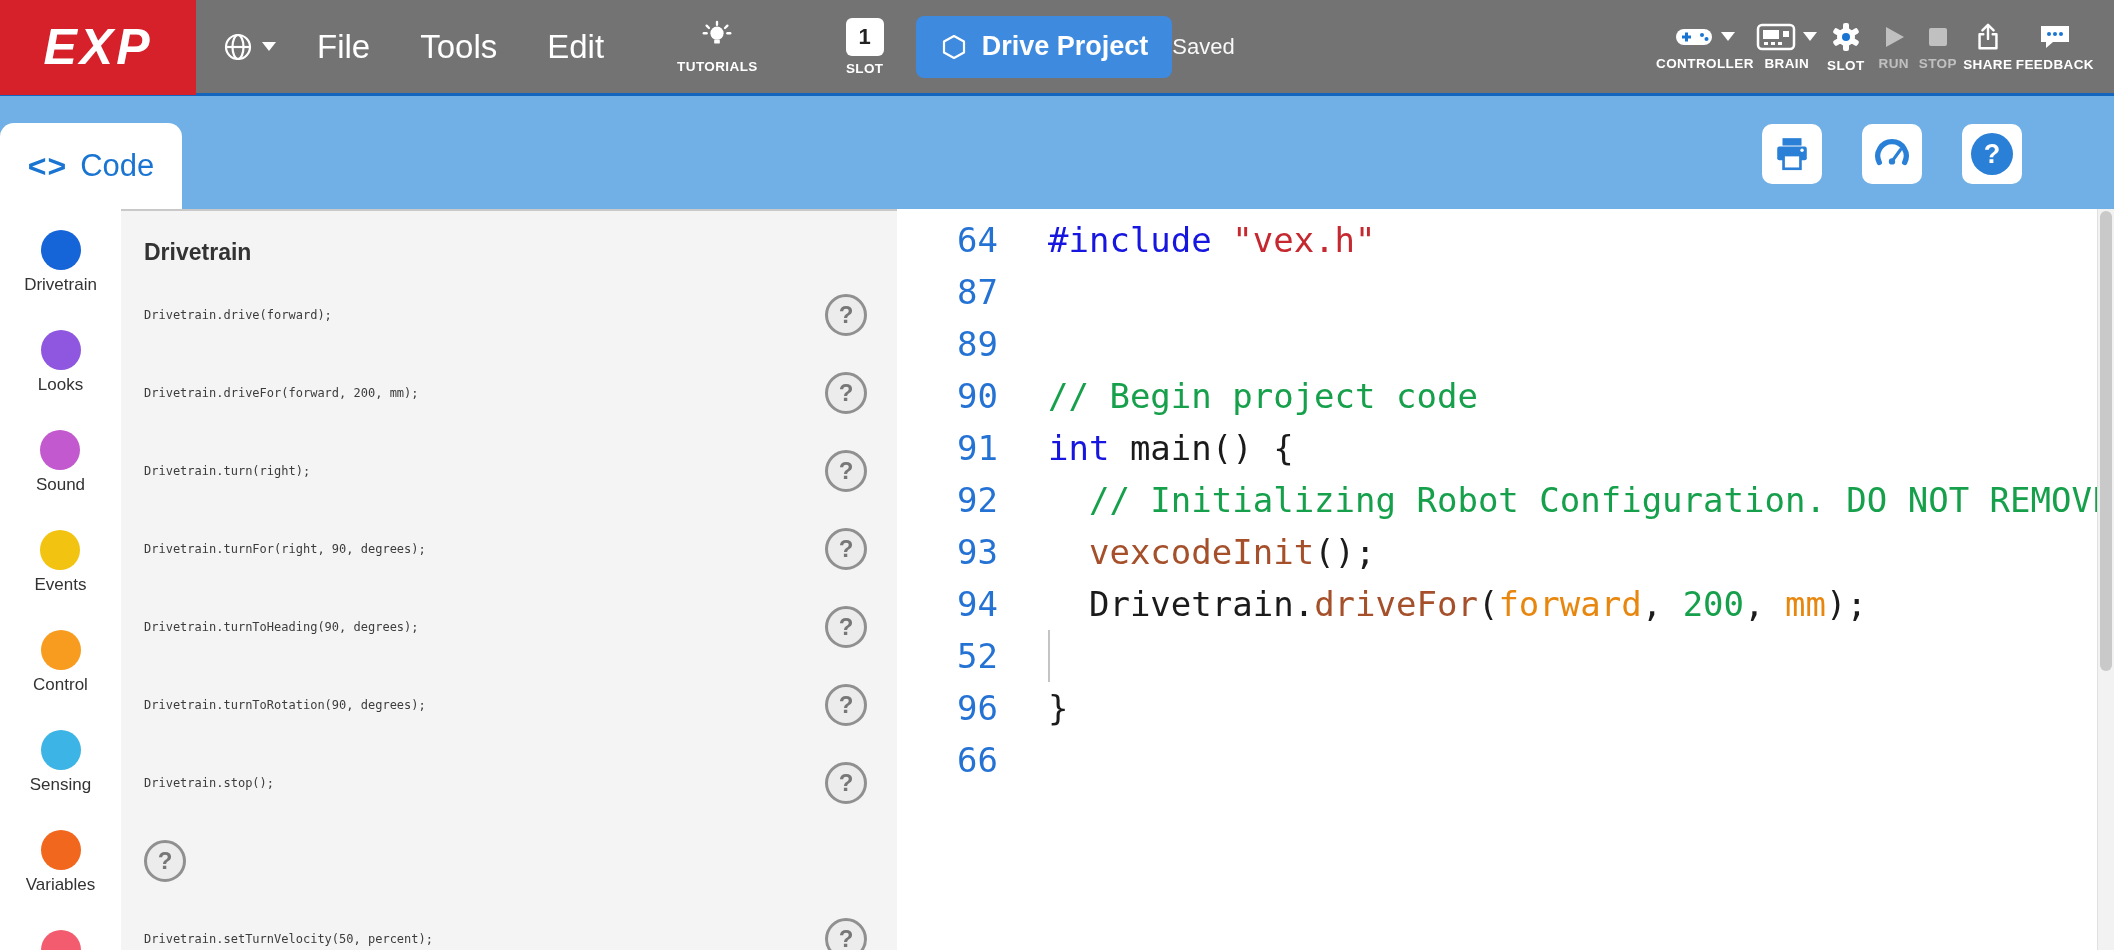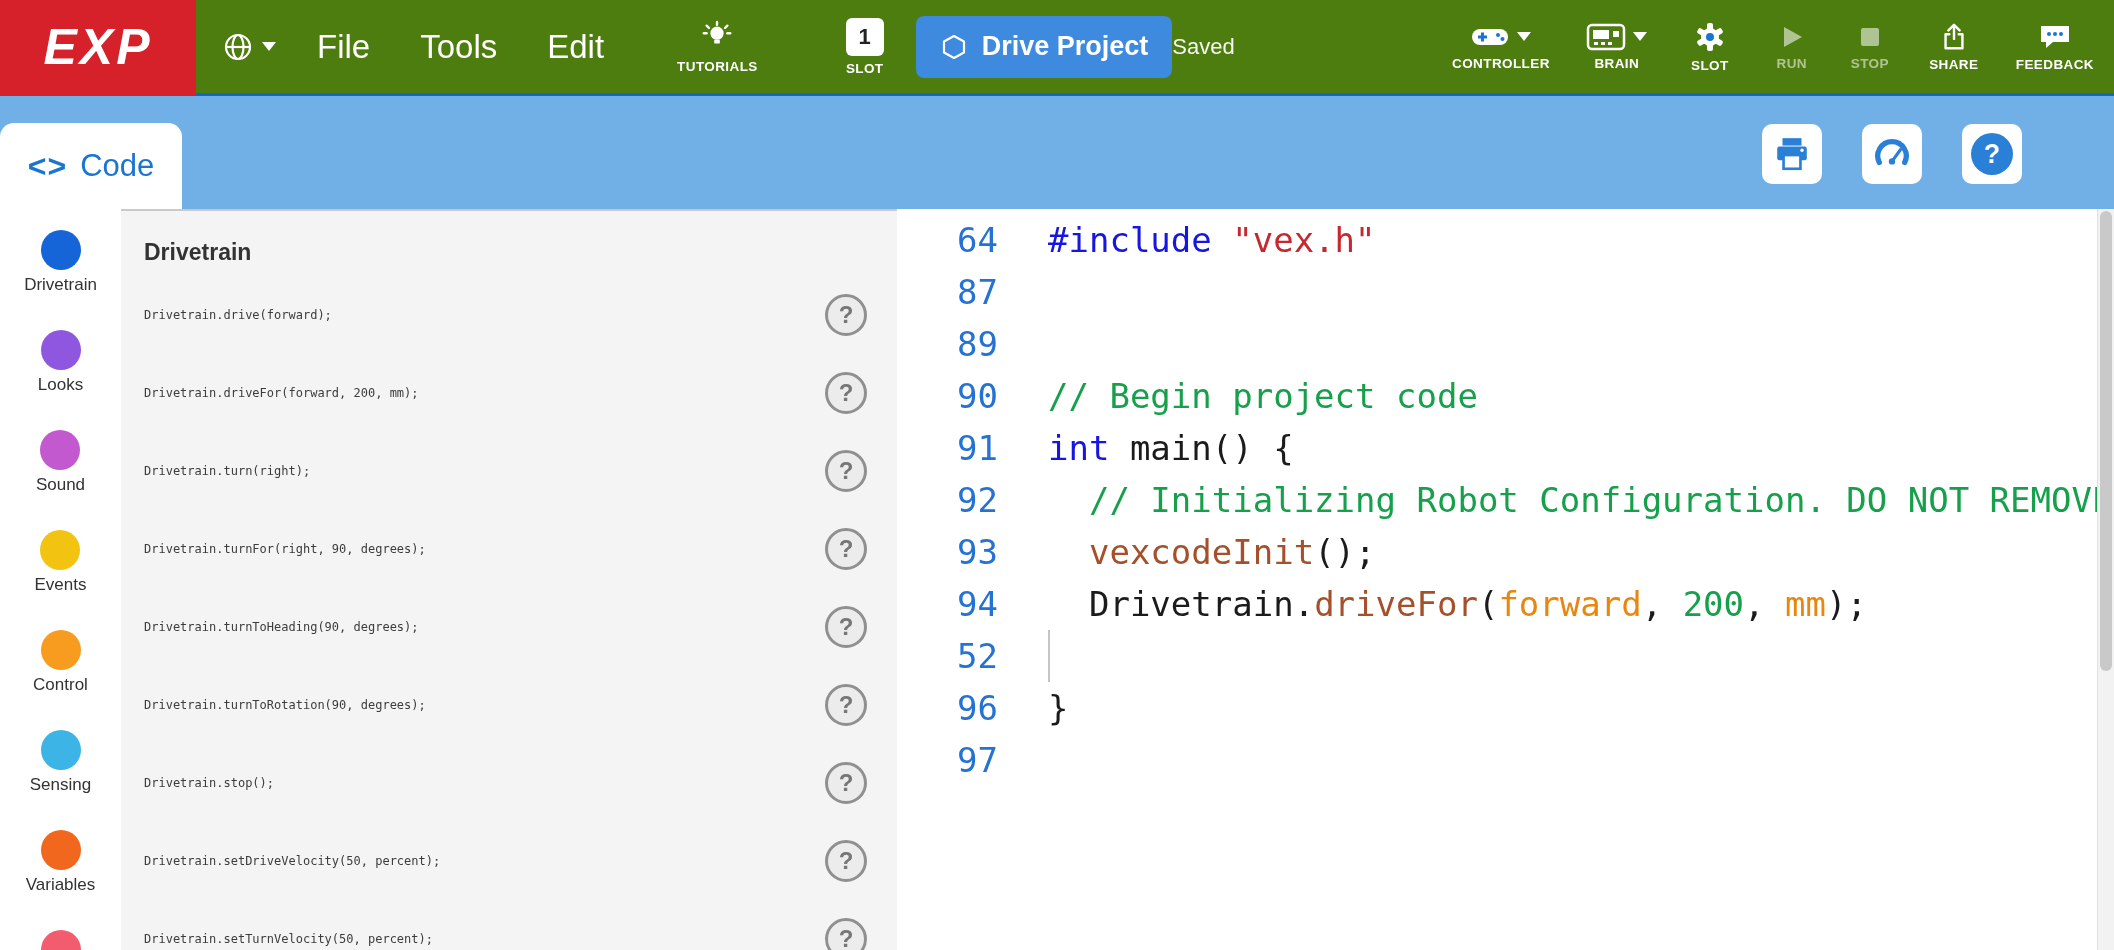--- a/index.html
+++ b/index.html
@@ -1,38 +1,38 @@
 <!DOCTYPE html>
 <html><head>
 <meta charset="utf-8">
 <style>
   * { margin:0; padding:0; box-sizing:border-box; }
   html,body { width:2114px; height:950px; overflow:hidden; }
   body { font-family:"Liberation Sans", sans-serif; background:#fff; }
 
   
-  .topbar { height:96px; background:#4d7c0f; display:flex; align-items:center; color:#fff;
+  .topbar { height:96px; background:#737373; display:flex; align-items:center; color:#fff;
             border-bottom:3px solid #1465bd; white-space:nowrap; }
   .logo { width:196px; height:96px; background:#d6202a; display:flex; align-items:center; justify-content:center;
           font-style:italic; font-weight:900; font-size:50px; letter-spacing:3px; transform:skewX(0deg); }
   .globe-btn { display:flex; align-items:center; gap:8px; margin-left:26px; cursor:pointer; }
   .caret { width:0; height:0; border-left:7px solid transparent; border-right:7px solid transparent; border-top:9px solid #fff; }
   .menus { display:flex; margin-left:16px; }
   .menus span { font-size:33px; padding:0 25px; cursor:pointer; }
   .icon-btn { display:flex; flex-direction:column; align-items:center; gap:5px; cursor:pointer; }
   .icon-btn .mini-label { font-size:13.5px; font-weight:bold; letter-spacing:.4px; }
   .tutorials-btn { margin-left:48px; }
   .slot-btn { margin-left:88px; }
   .slot-box { width:38px; height:38px; background:#fff; border-radius:6px; display:flex; align-items:center; justify-content:center;
               font-size:22px; font-weight:800; color:#222; }
   .project-btn { margin-left:32px; height:62px; background:#3e8ade; border-radius:8px; display:flex; align-items:center;
                  gap:14px; padding:0 24px; cursor:pointer; }
   .project-name { font-size:27px; font-weight:bold; }
   .saved { font-size:22px; color:rgba(255,255,255,.95); }
-  .right-cluster { margin-left:auto; display:flex; align-items:center; gap:34px; padding-right:20px; }
+  .right-cluster { margin-left:auto; display:flex; align-items:center; padding-right:20px; }
   .dev-row { display:flex; align-items:center; gap:7px; }
   .dim { opacity:.55; }
 
   
   .subbar { height:113px; background:#71b0e6; display:flex; align-items:flex-end; position:relative; }
   .code-tab { width:182px; height:86px; background:#fff; border-radius:14px 14px 0 0; display:flex; align-items:center;
               justify-content:center; gap:13px; color:#1a75d2; cursor:pointer; }
   .code-tab .glyph { font-weight:800; font-size:32px; letter-spacing:1px; }
   .code-tab .label { font-size:31px; }
   .subbar-buttons { position:absolute; right:92px; bottom:25px; display:flex; gap:40px; }
@@ -305,21 +305,20 @@
         </div>
         <div class="cmd-row">
           <div class="cmd-text">Drivetrain.turnToRotation(90, degrees);</div>
           <div class="cmd-help">?</div>
         </div>
         <div class="cmd-row">
           <div class="cmd-text">Drivetrain.stop();</div>
           <div class="cmd-help">?</div>
         </div>
         <div class="cmd-row">
-          <div class="cmd-text">Drivetrain.setDriveVelocity(50, percent);</div>
           <div class="cmd-help">?</div>
         </div>
         <div class="cmd-row">
           <div class="cmd-text">Drivetrain.setTurnVelocity(50, percent);</div>
           <div class="cmd-help">?</div>
         </div>
       </div>
   </div>
 
   <div class="editor">
@@ -358,21 +357,21 @@
         </div>
         <div class="code-line">
           <div class="gutter">52</div>
           <div class="code-text"><span class="tok-guide"></span></div>
         </div>
         <div class="code-line">
           <div class="gutter">96</div>
           <div class="code-text"><span class="tok-pl">}</span></div>
         </div>
         <div class="code-line">
-          <div class="gutter">97</div>
+          <div class="gutter">66</div>
           <div class="code-text"></div>
         </div>
       </div>
     <div class="scrollbar">
       <div class="scroll-thumb"></div>
     </div>
   </div>
 
 </div>
 

